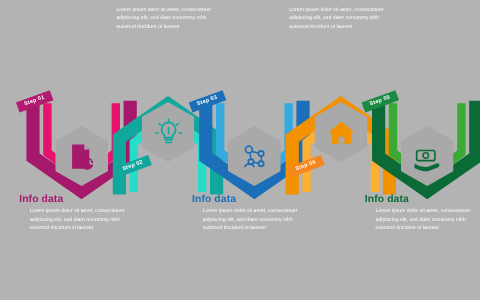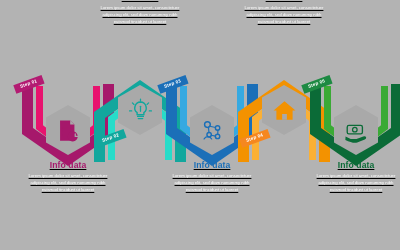--- a/index.html
+++ b/index.html
@@ -30,21 +30,21 @@
     position:absolute;
     color:#ffffff;
     font-size:4.6px;
     font-weight:bold;
     letter-spacing:.2px;
     padding:2.4px 6px;
     white-space:nowrap;
     line-height:1;
   }
 
-  .txt{position:absolute;width:104px;text-align:center;text-decoration:underline;}
+  .txt{position:absolute;width:104px;text-align:left;}
   .txt h3{
     margin:0 0 3px 0;
     font-size:8.6px;
     font-weight:bold;
     letter-spacing:.1px;
   }
   .txt p{
     margin:0;
     font-size:4.3px;
     line-height:1.62;

